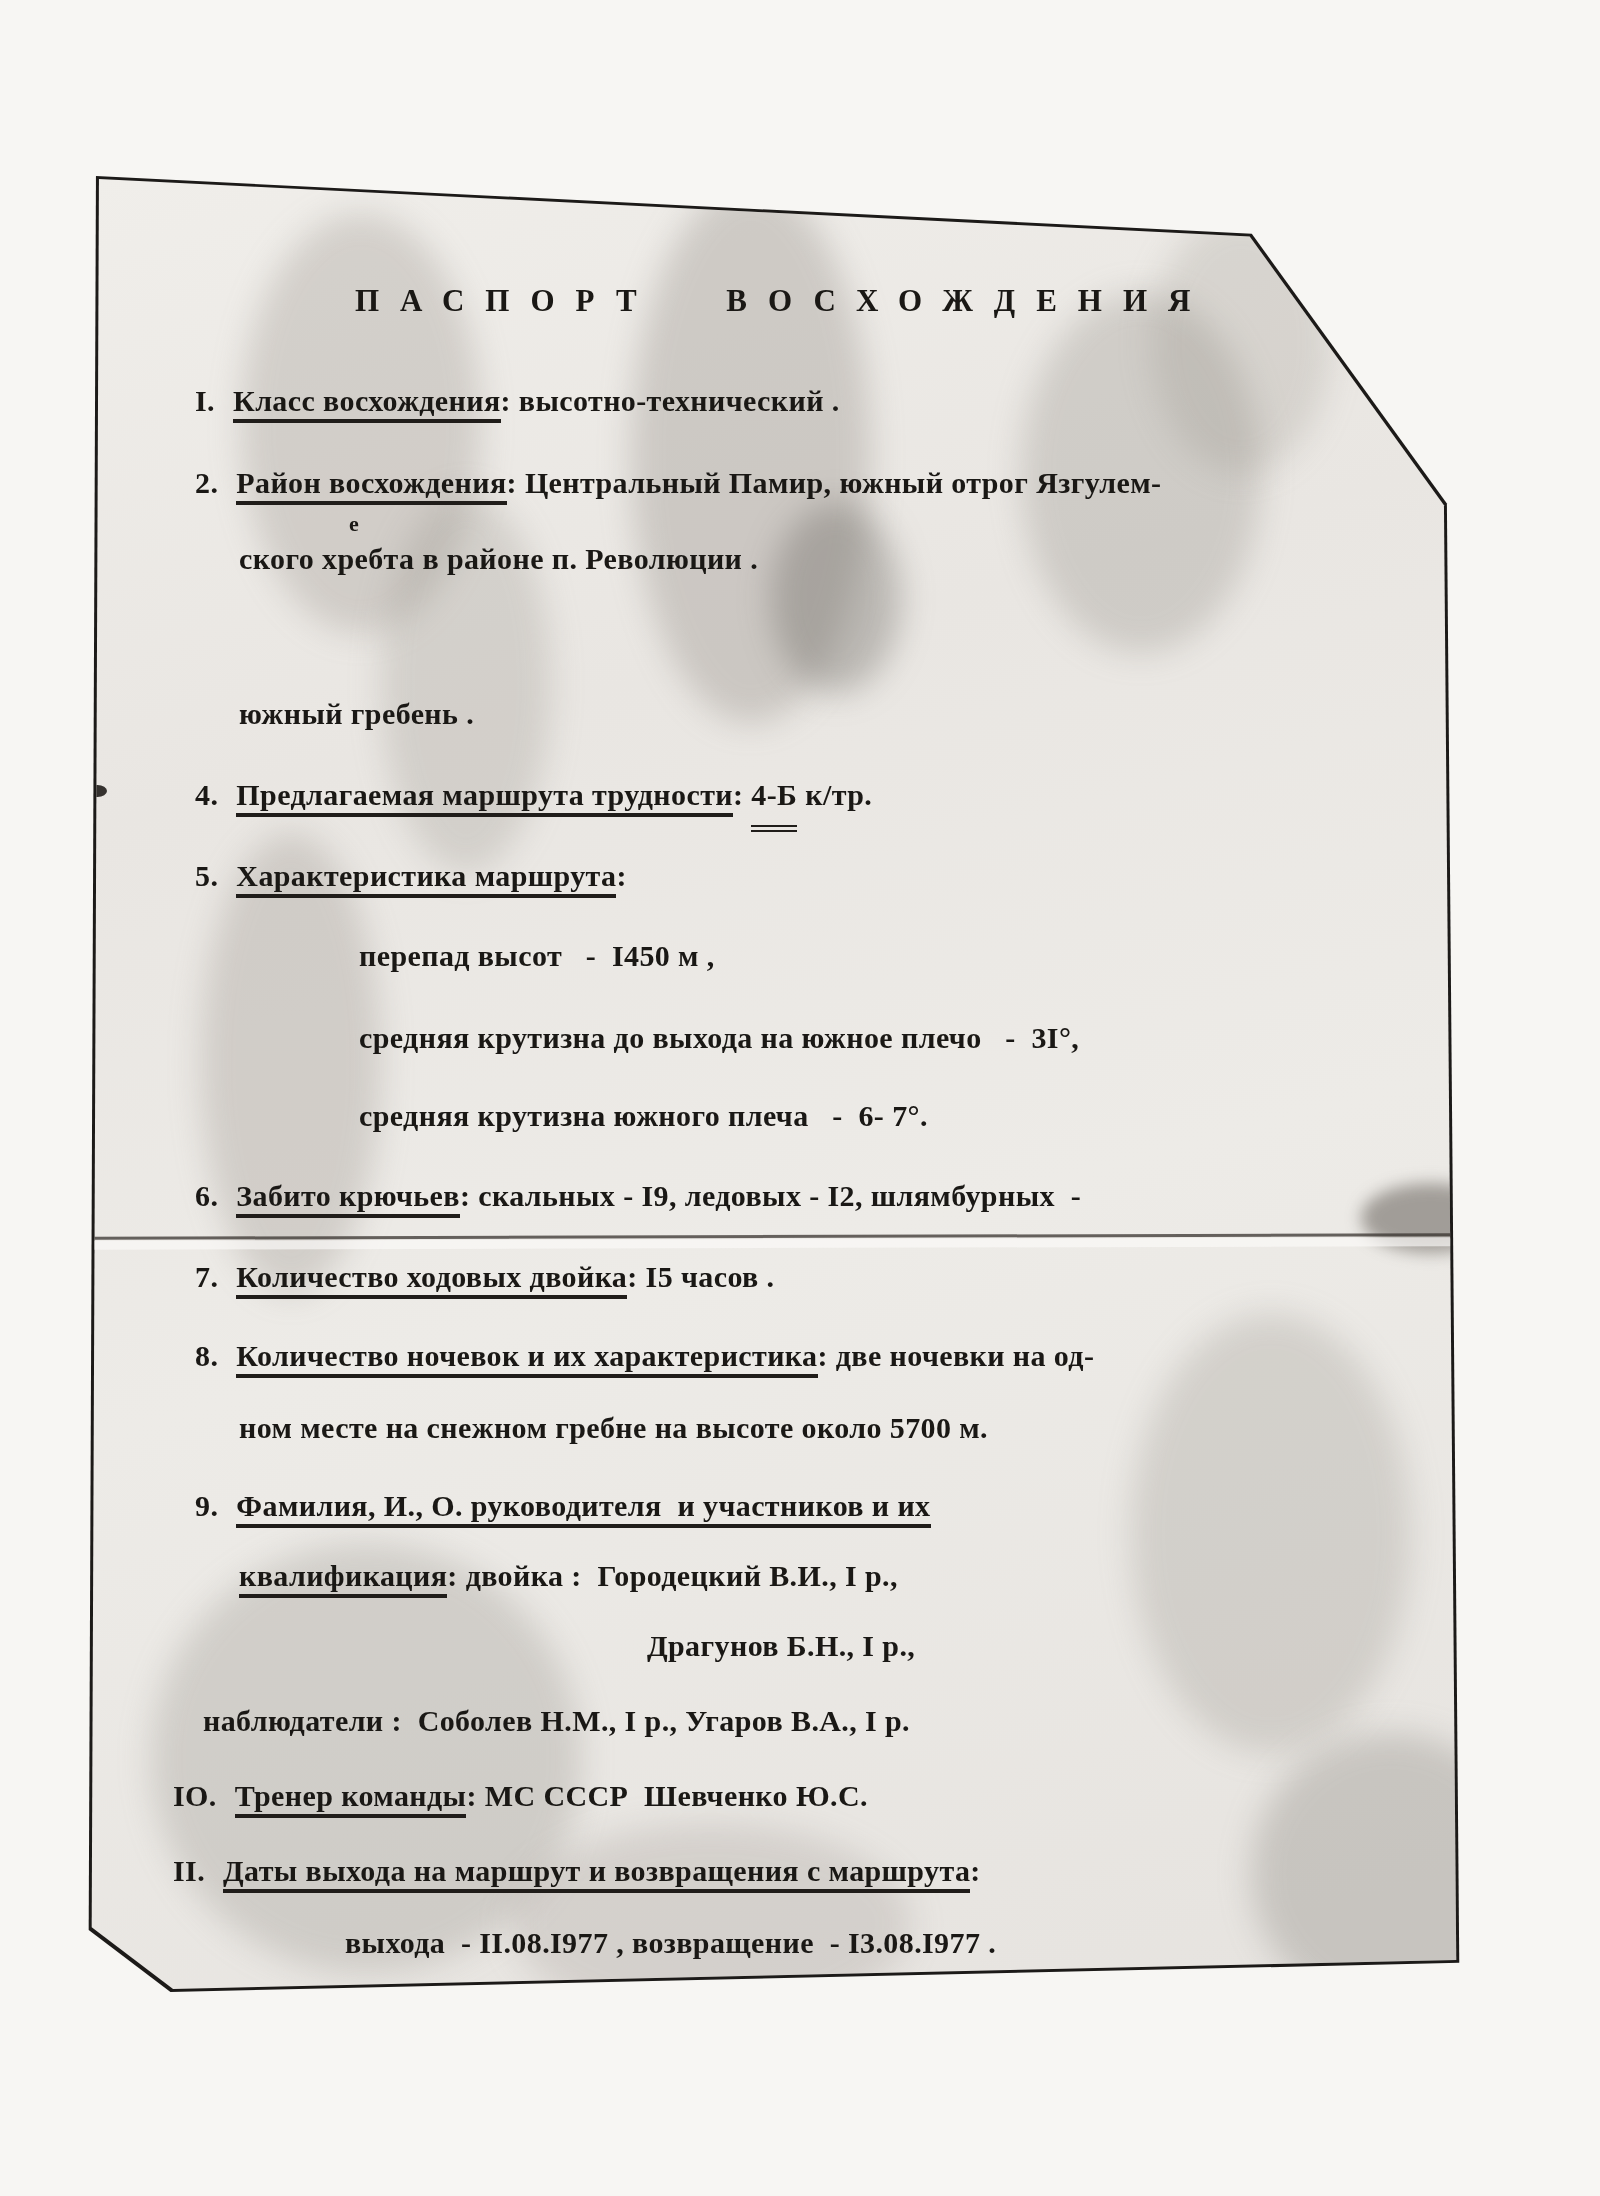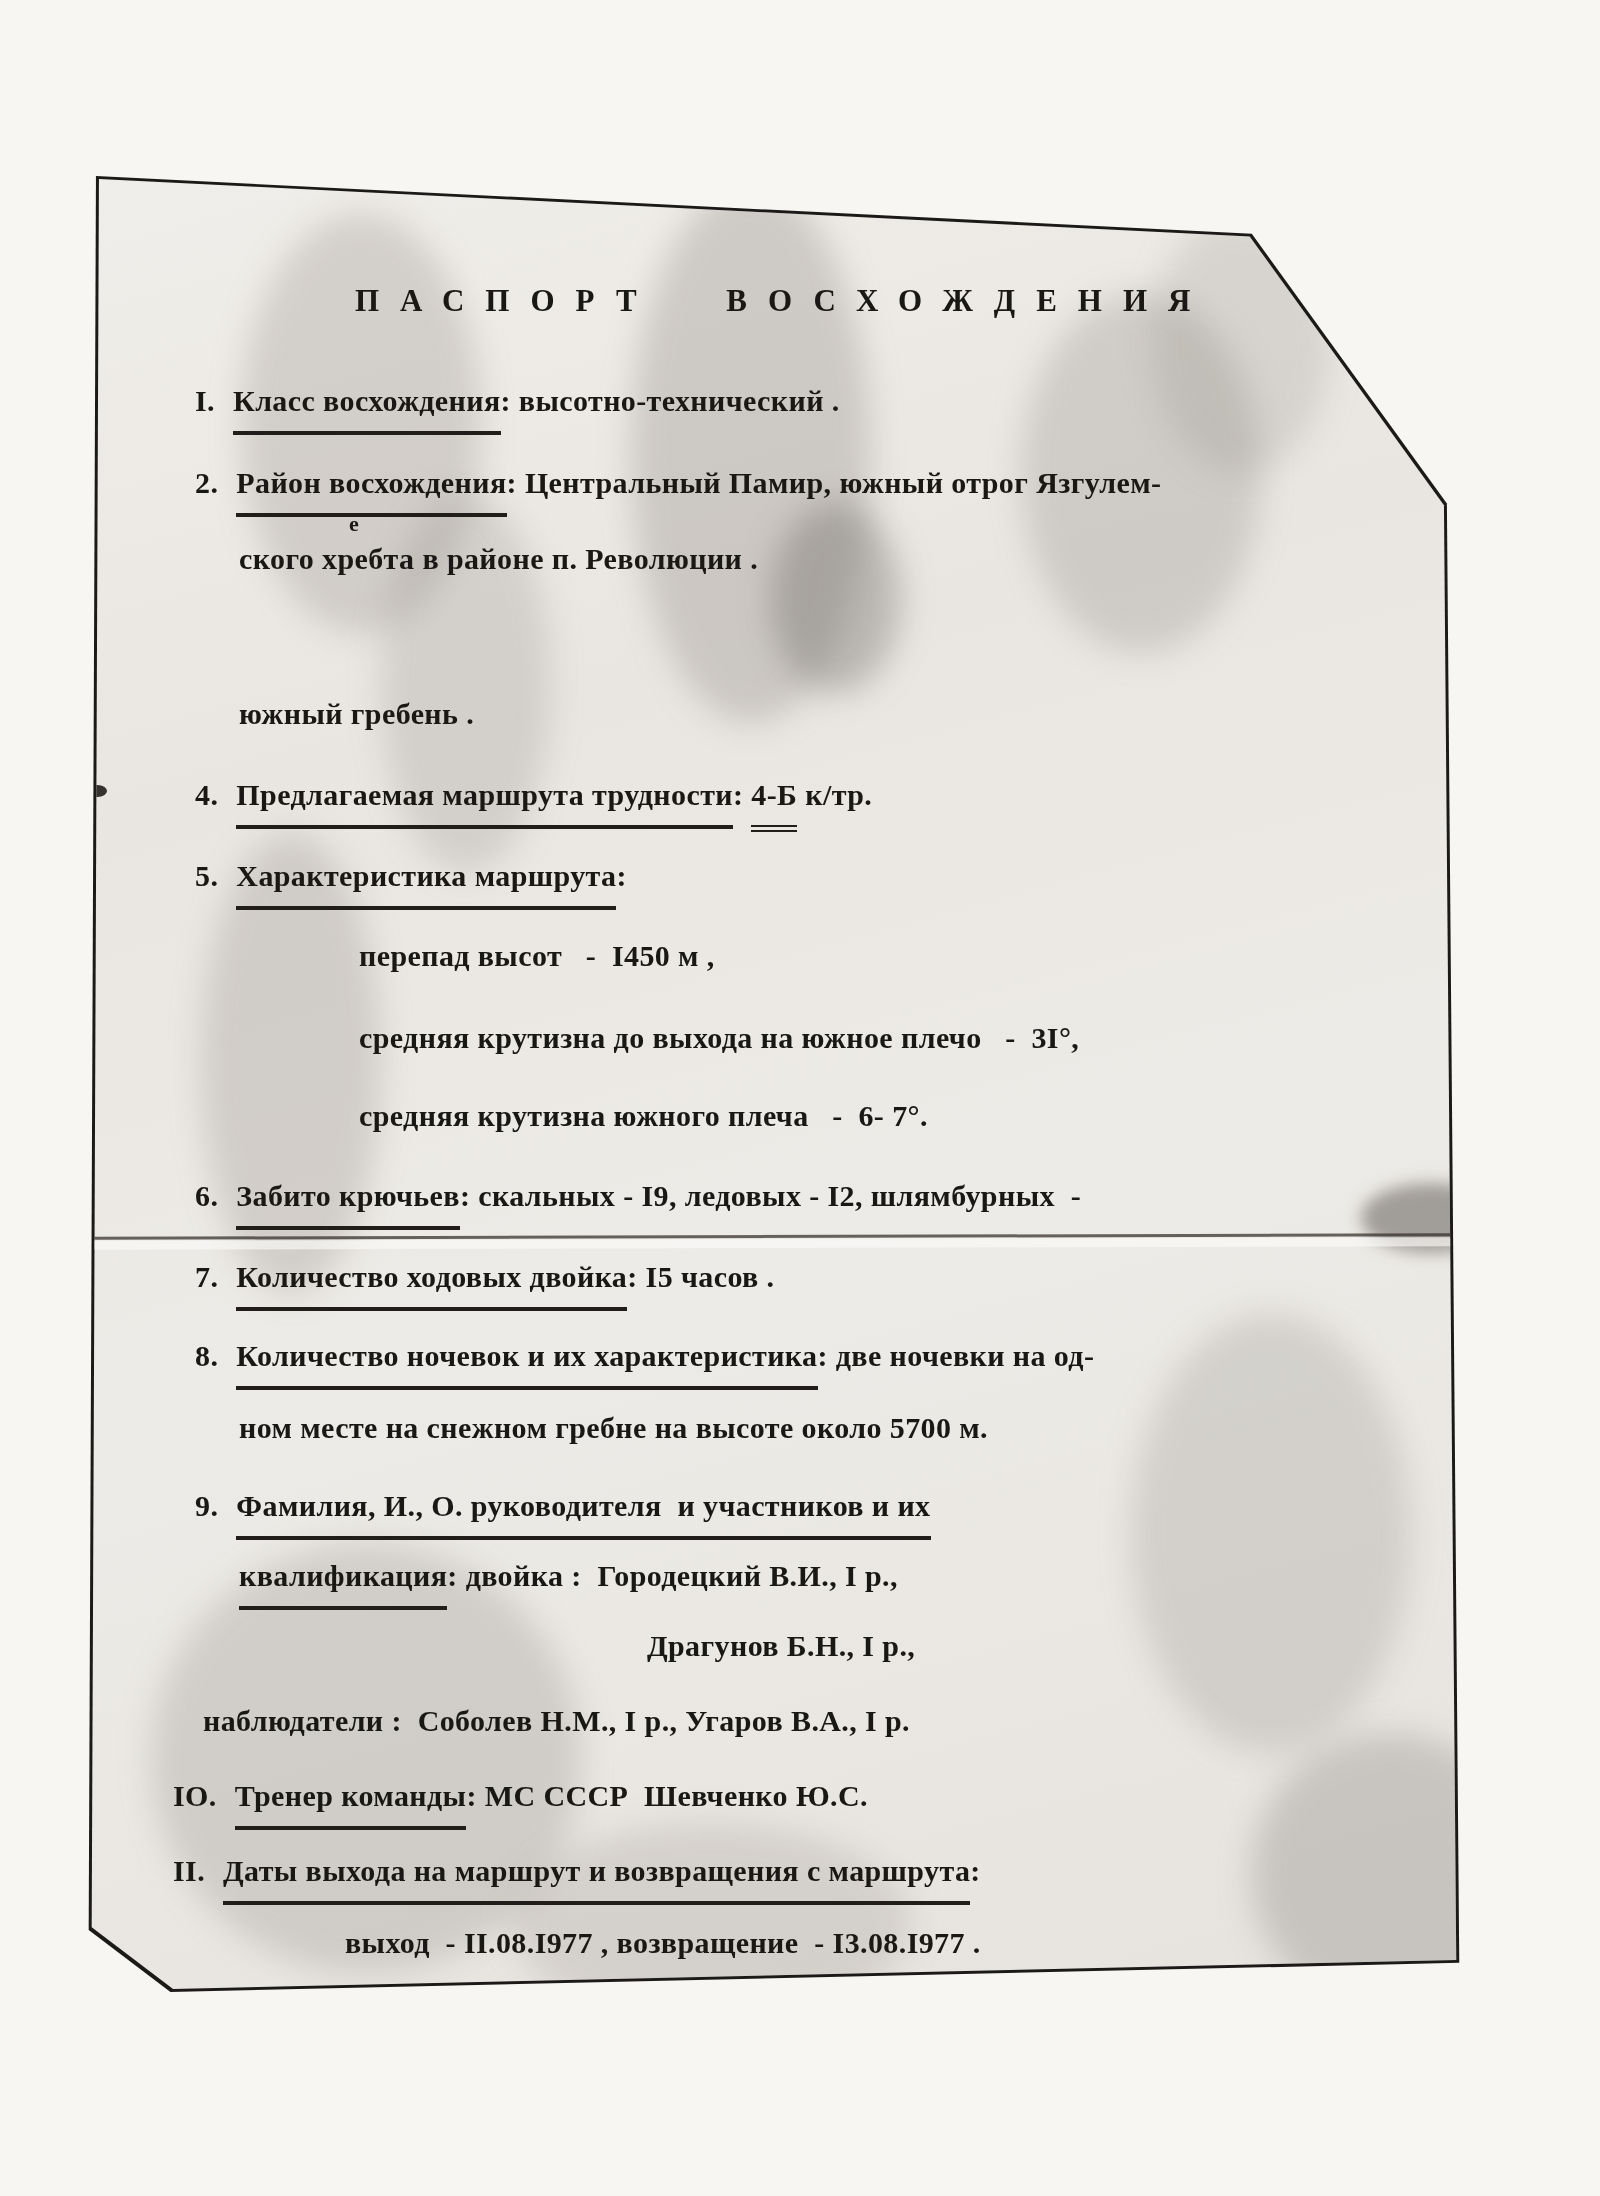--- a/index.html
+++ b/index.html
@@ -22,21 +22,21 @@
     position:absolute; left:3px; top:3px; right:3px; bottom:3px;
     background:linear-gradient(165deg,#f0eeea 0%,#e9e6e2 30%,#edebe7 58%,#e6e3df 100%);
     clip-path:polygon(0.58% 0.33%, 84.7% 3.5%, 98.9% 18.3%, 99.8% 98.4%, 6% 100%, 0.05% 96.6%);
   }
   .line {
     position:absolute; white-space:pre;
     font-size:30px; line-height:36px; font-weight:bold;
     letter-spacing:0.4px;
   }
   .num { margin-right:18px; display:inline-block; }
-  .u  { border-bottom:4px solid #201d1a; padding-bottom:14px;margin-top:44px; }
+  .u  { border-bottom:4px solid #201d1a; padding-bottom:2px;margin-top:44px; }
   .uu { border-bottom:7px double #201d1a; padding-bottom:14px; }
   .title {
     font-size:31px; letter-spacing:21px; word-spacing:40px;
   }
   .corr { position:absolute; font-size:22px; font-weight:bold; }
   .smudge { position:absolute; filter:blur(16px); border-radius:50%; pointer-events:none; }
   .seam-light { position:absolute; left:0; top:1066px; width:100%; height:9px;
     background:rgba(252,251,249,0.65); transform:rotate(-0.15deg); }
   .seam-dark { position:absolute; left:0; top:1062px; width:100%; height:3px;
     background:rgba(55,50,45,0.75); transform:rotate(-0.15deg); }
@@ -92,17 +92,17 @@
       <div class="line" style="left:148px;top:1237px">ном месте на снежном гребне на высоте около 5700 м.</div>
 
       <div class="line" style="left:104px;top:1315px"><span class="num">9.</span><span class="u">Фамилия, И., О. руководителя  и участников и их</span></div>
       <div class="line" style="left:148px;top:1385px"><span class="u">квалификация</span><span>: двойка :  Городецкий В.И., I р.,</span></div>
       <div class="line" style="left:556px;top:1455px">Драгунов Б.Н., I р.,</div>
       <div class="line" style="left:112px;top:1530px">наблюдатели :  Соболев Н.М., I р., Угаров В.А., I р.</div>
 
       <div class="line" style="left:82px;top:1605px"><span class="num">IO.</span><span class="u">Тренер команды</span><span>: МС СССР  Шевченко Ю.С.</span></div>
 
       <div class="line" style="left:82px;top:1680px"><span class="num">II.</span><span class="u">Даты выхода на маршрут и возвращения с маршрута</span><span>:</span></div>
-      <div class="line" style="left:254px;top:1752px">выход  - II.08.I977 , возвращение  - I3.08.I977 .</div>
+      <div class="line" style="left:254px;top:1752px">выхода  - II.08.I977 , возвращение  - I3.08.I977 .</div>
 
     </div>
   </div>
 </div>
 
 </body></html>

